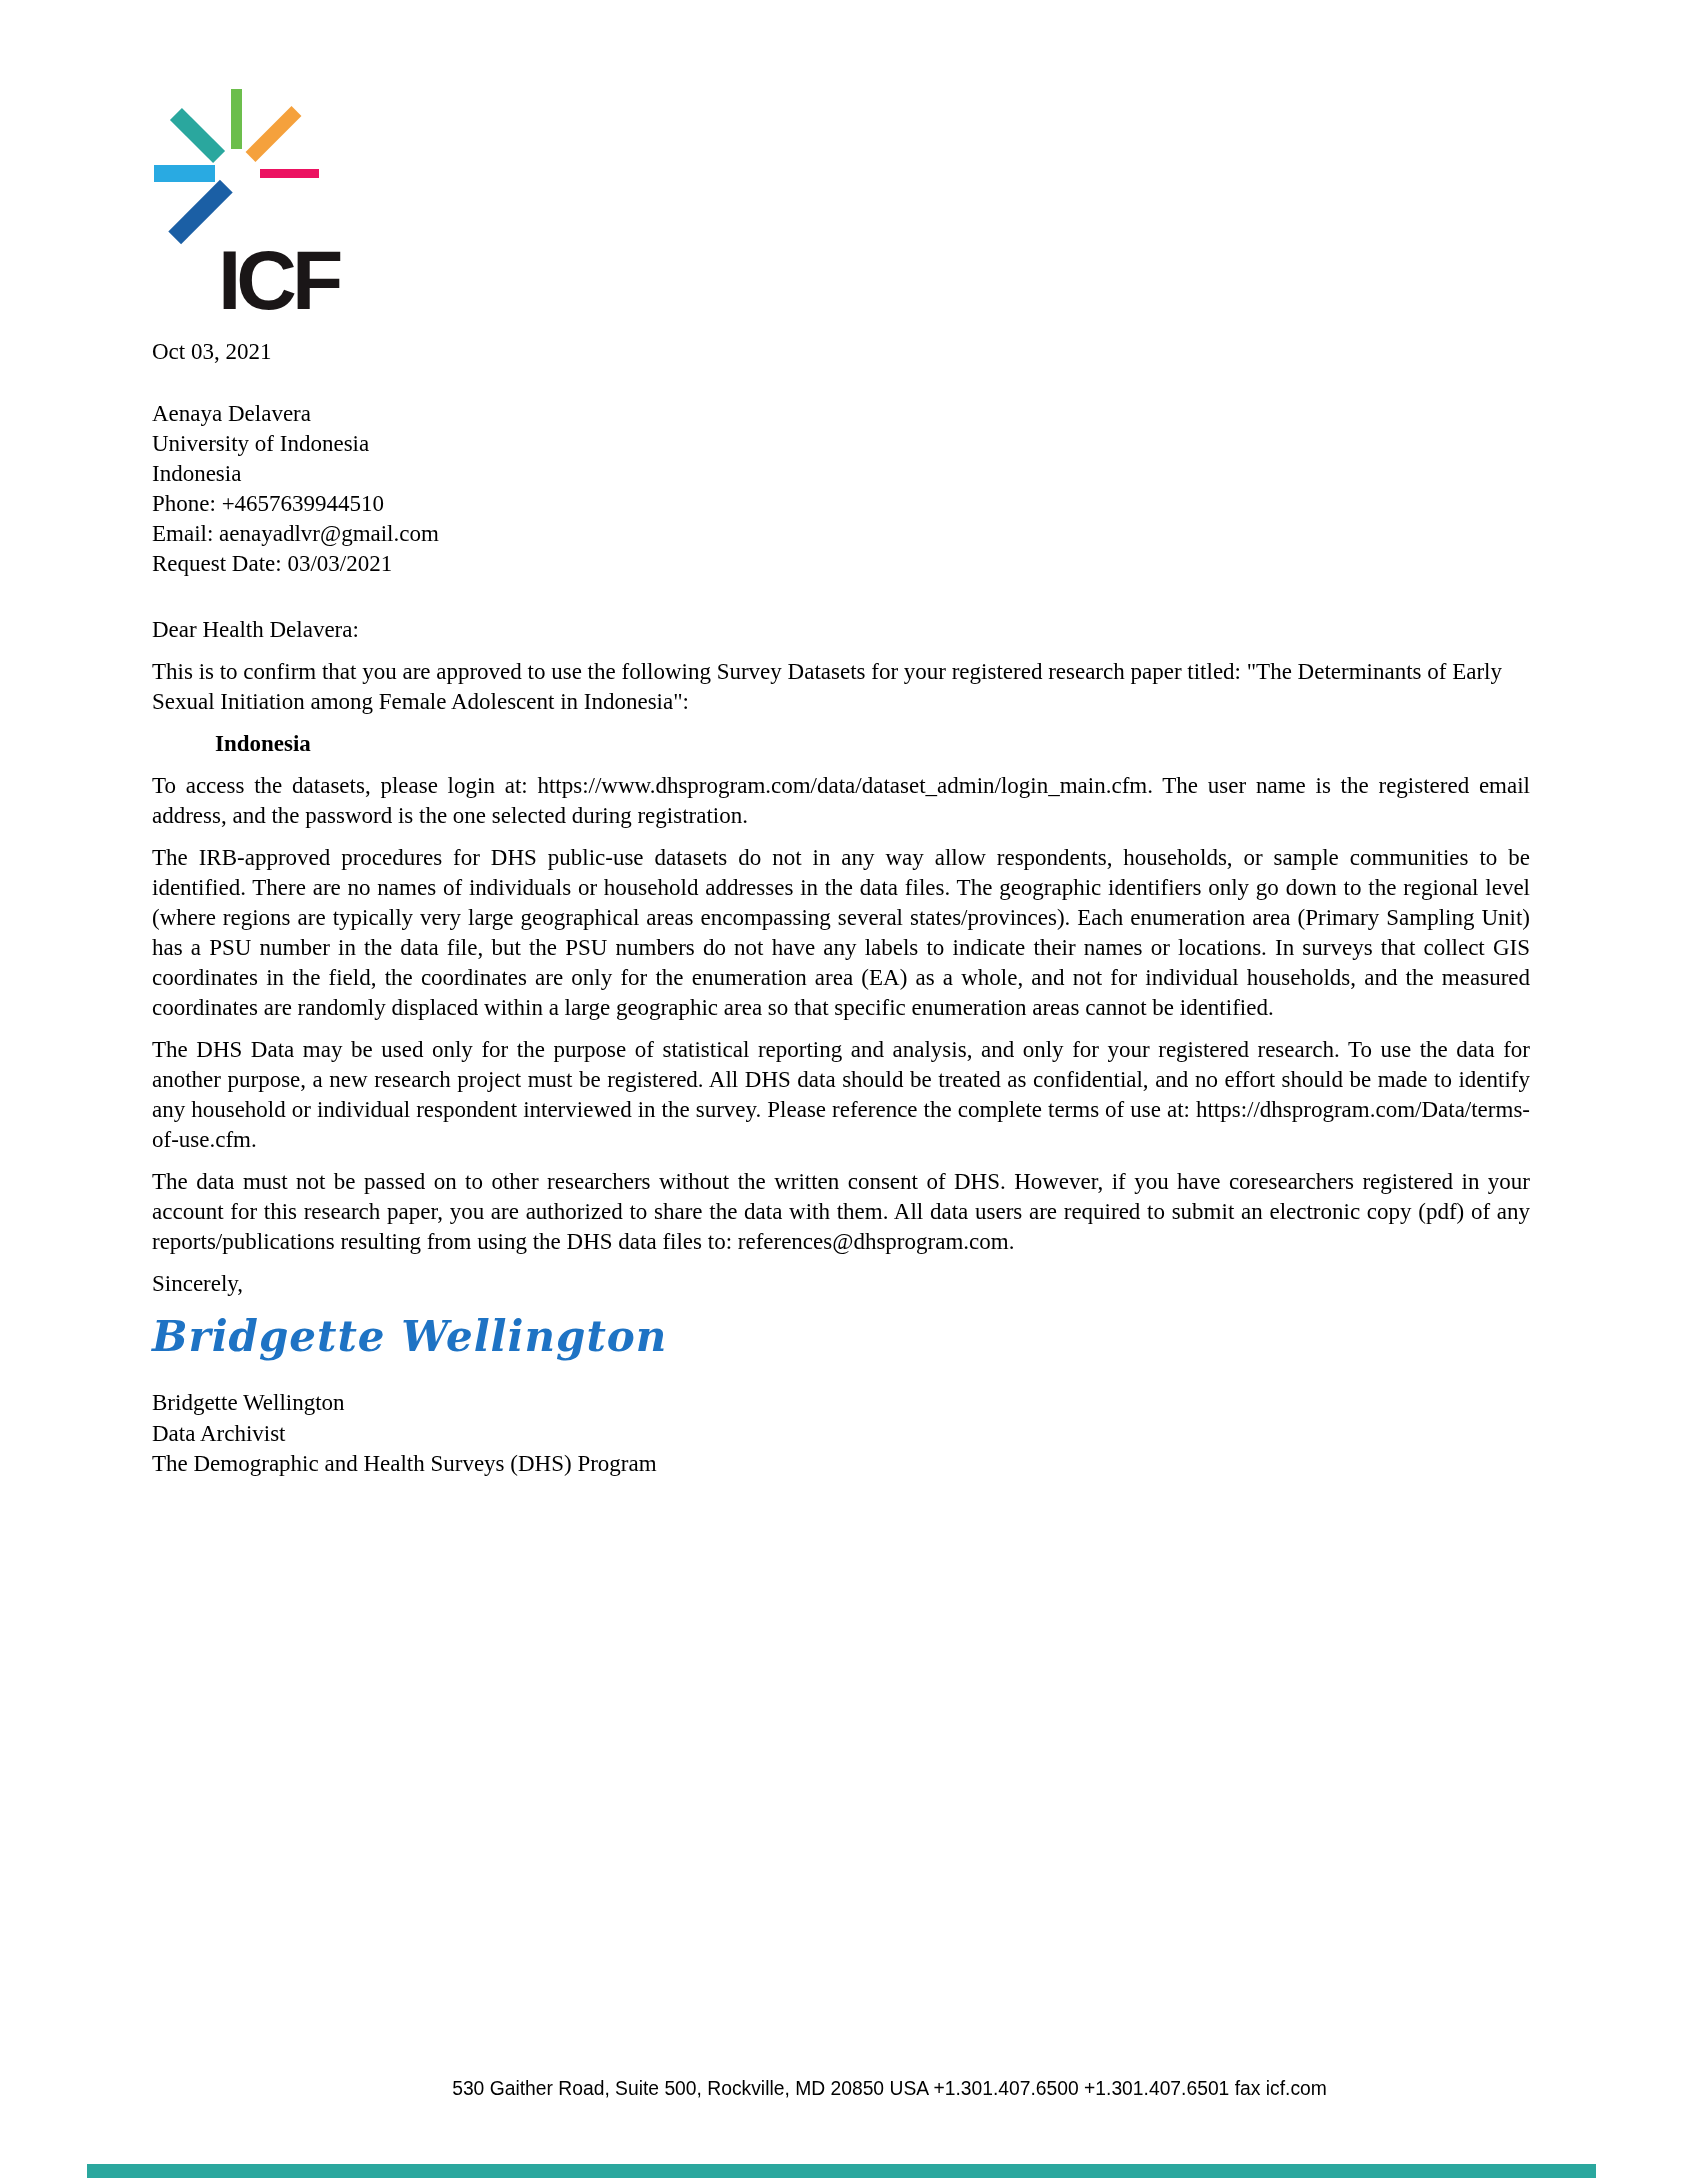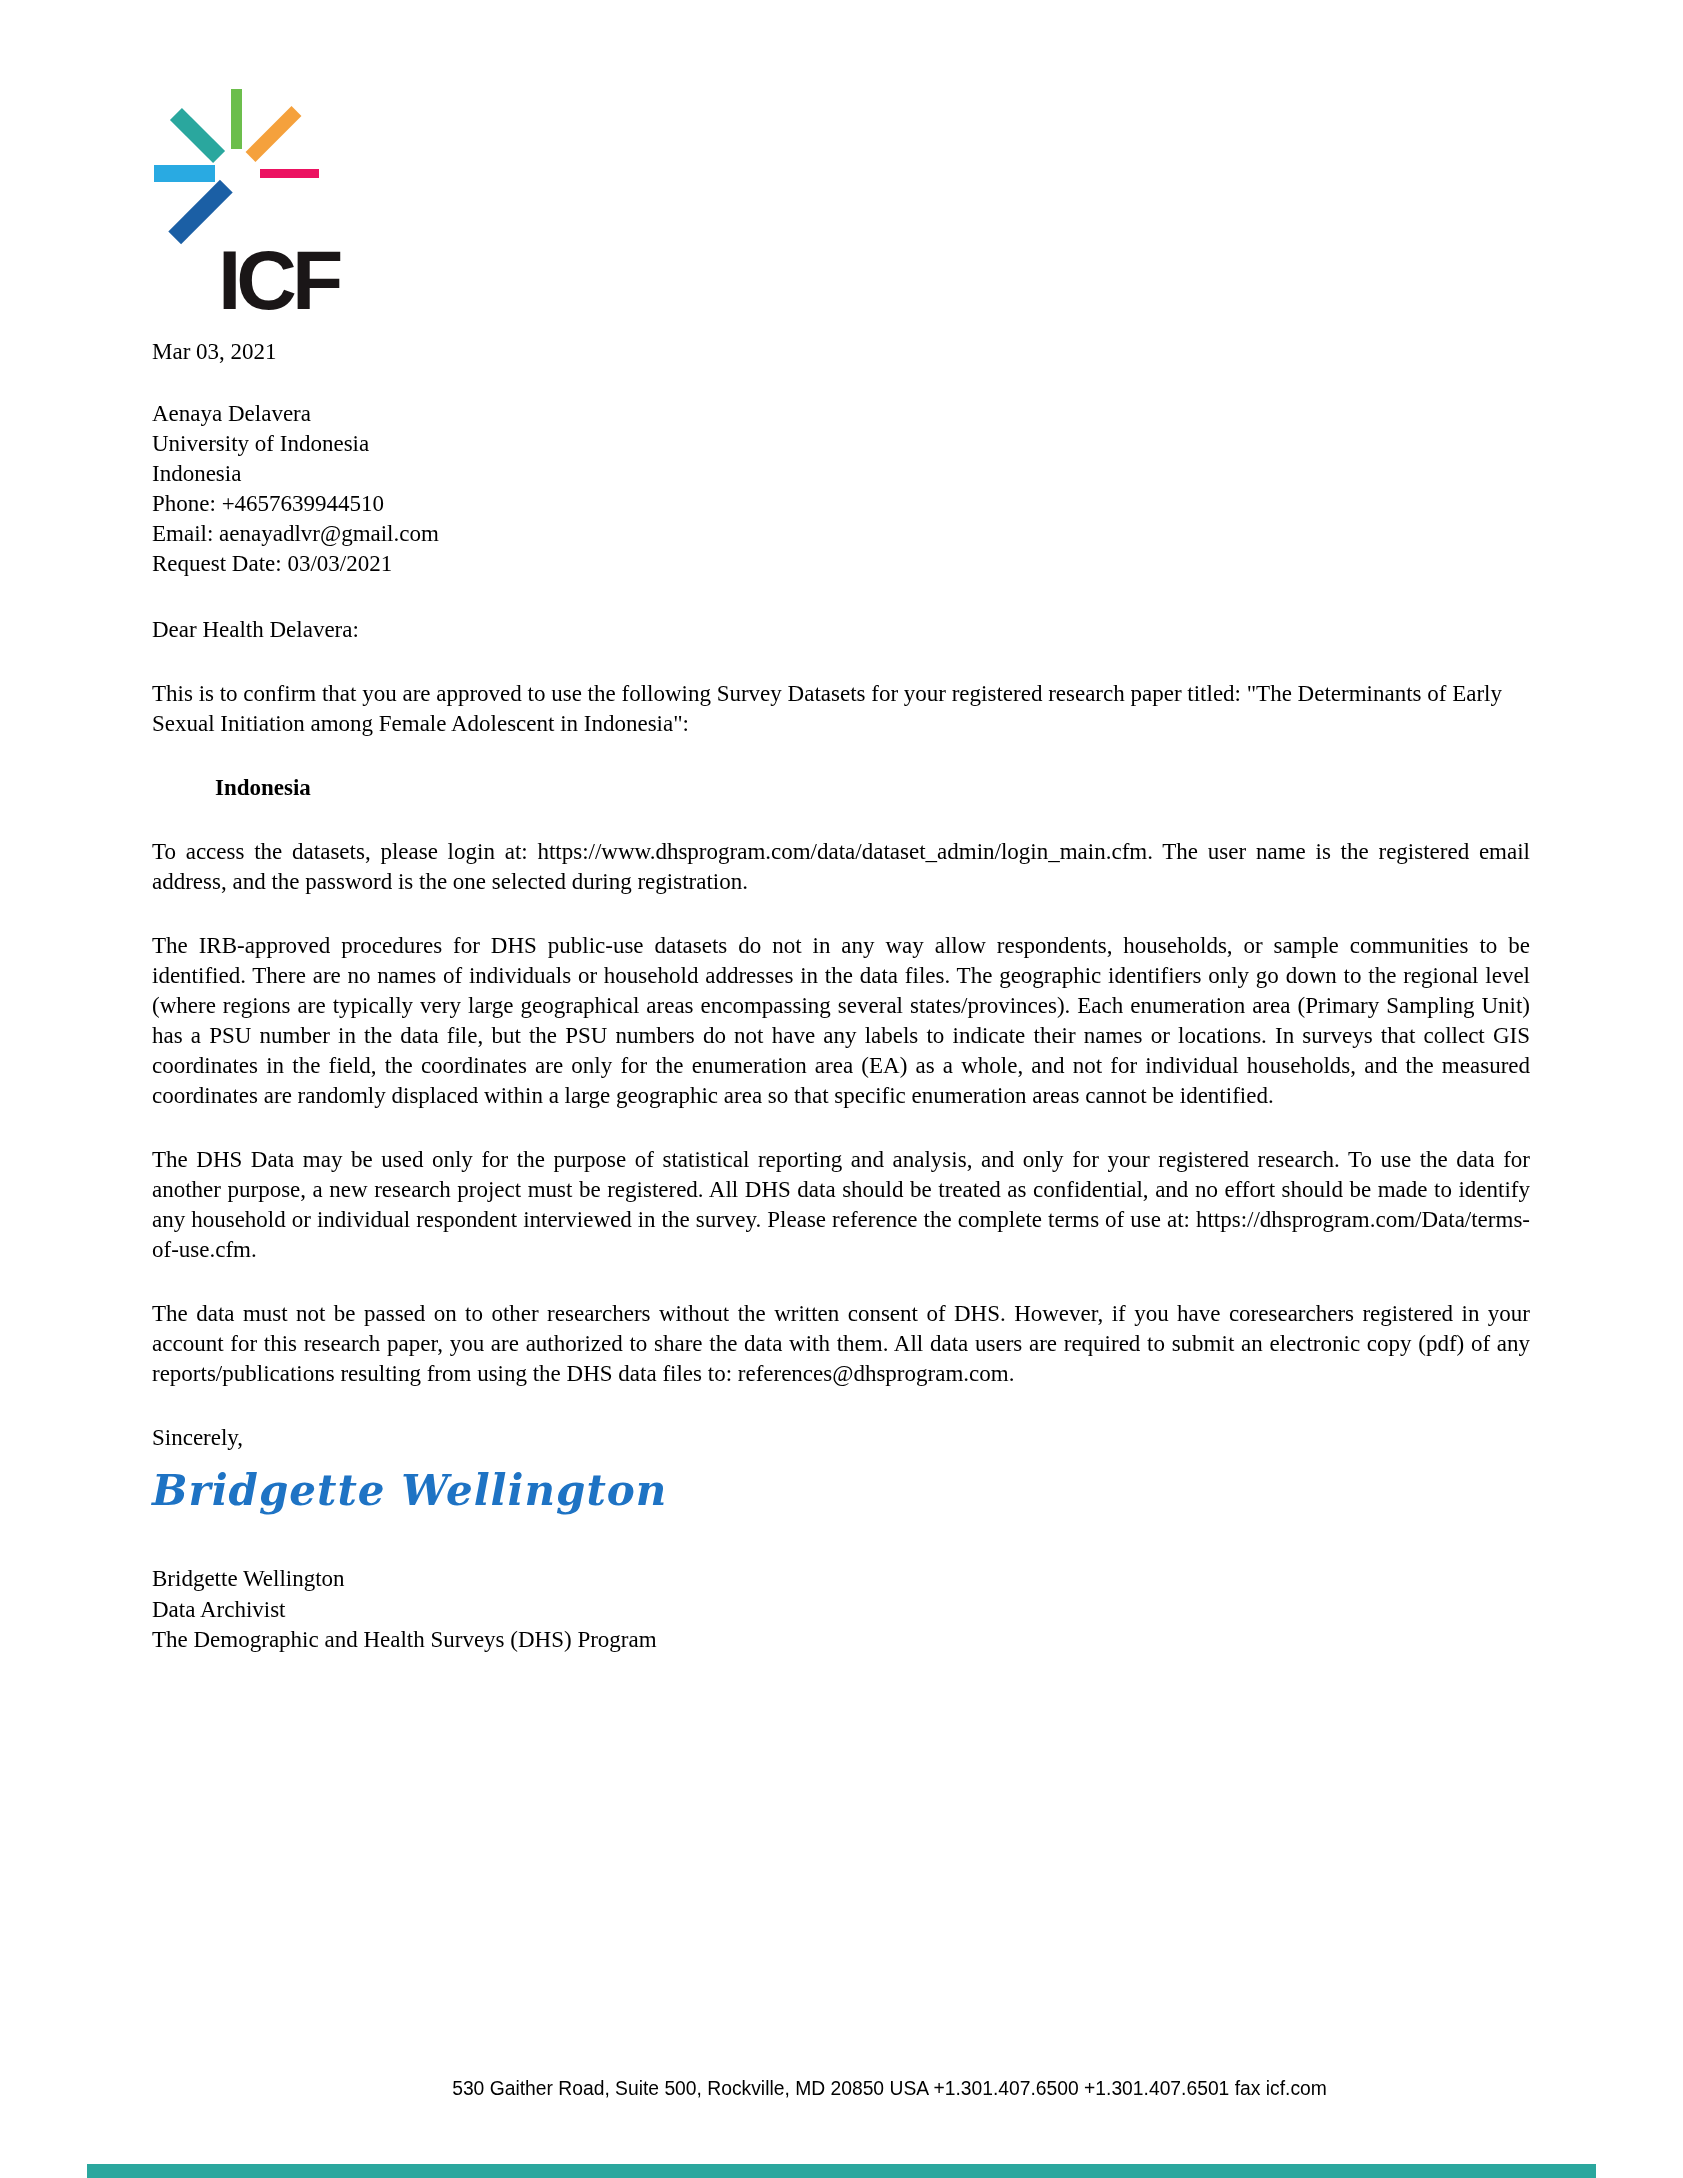--- a/index.html
+++ b/index.html
@@ -28,21 +28,21 @@
     font-weight: bold; font-size: 84px; line-height: 1;
     letter-spacing: -5px; color: #1a1617; margin-top: 36px;
   }
 
   
   .block { position: absolute; left: 152px; width: 1378px; font-size: 23px; line-height: 30px; }
   .block p { margin: 0; }
   .date-block { top: 337px; }
   .recipient-block { top: 399px; }
   .body-block { top: 615px; }
-  .body-block p { margin-top: 34px; }
+  .body-block p { margin-top: 12px; }
   .body-block p:first-child { margin-top: 0; }
   .just { text-align: justify; }
   .dataset-line { font-weight: bold; padding-left: 63px; }
   .sig-script {
     height: 69px; margin-top: 8px;
     font-family: "DejaVu Serif", serif;
     font-style: italic; font-weight: bold;
     font-size: 42px; line-height: 59px;
     letter-spacing: 1px;
     color: #1e73c4;
@@ -69,21 +69,21 @@
     <div class="bar bar-teal"></div>
     <div class="bar bar-green"></div>
     <div class="bar bar-orange"></div>
     <div class="bar bar-lightblue"></div>
     <div class="bar bar-pink"></div>
     <div class="bar bar-darkblue"></div>
     <div class="logo-text">ICF</div>
   </div>
 
   <div class="block date-block">
-    <p>Mar 03, 2021</p>
+    <p>Oct 03, 2021</p>
   </div>
 
   <div class="block recipient-block">
     <p>Aenaya Delavera</p>
     <p>University of Indonesia</p>
     <p>Indonesia</p>
     <p>Phone: +4657639944510</p>
     <p>Email: aenayadlvr@gmail.com</p>
     <p>Request Date: 03/03/2021</p>
   </div>

